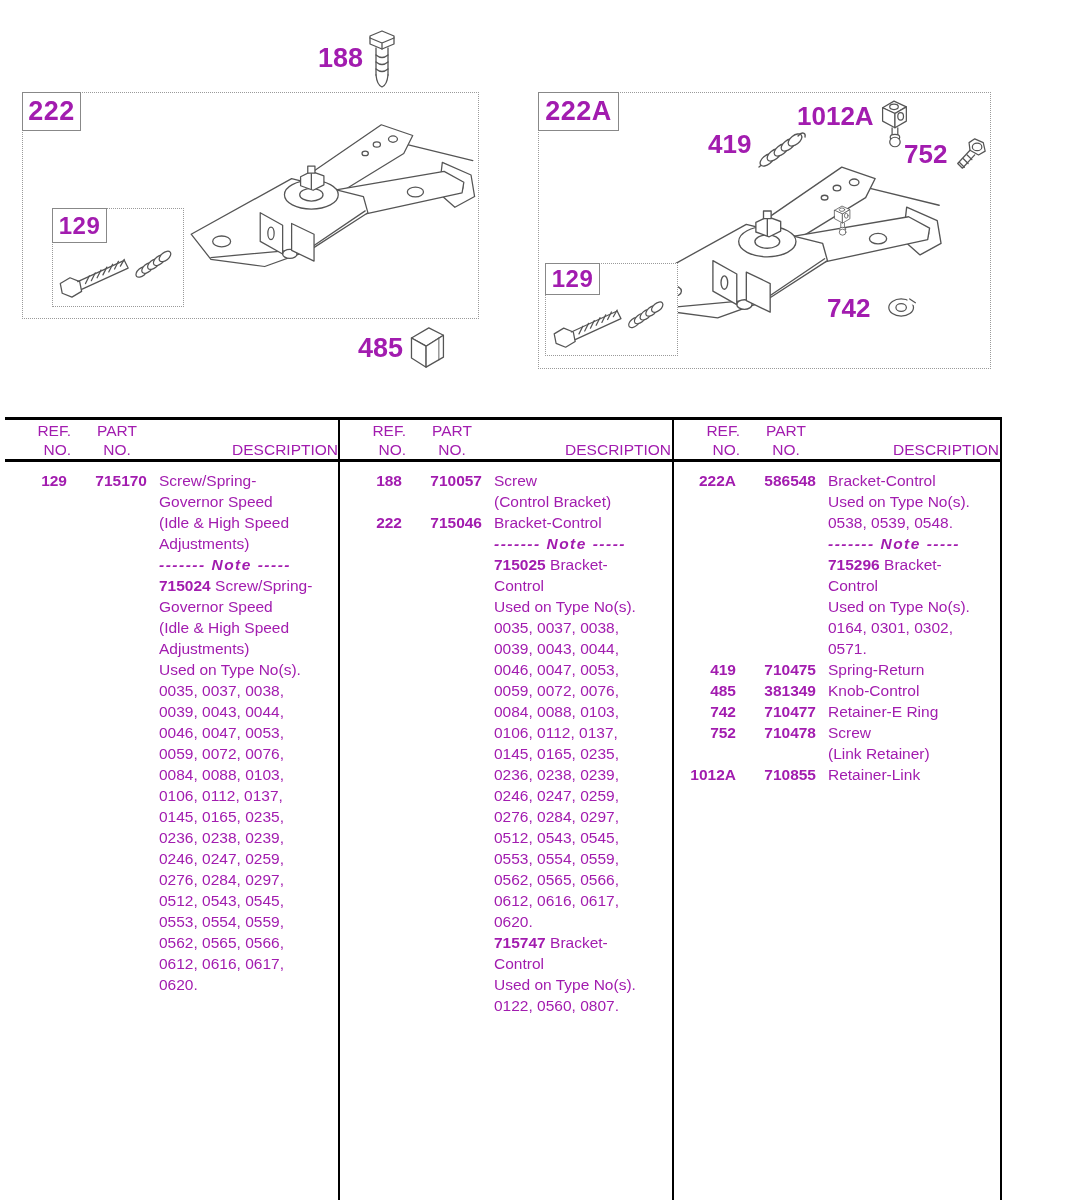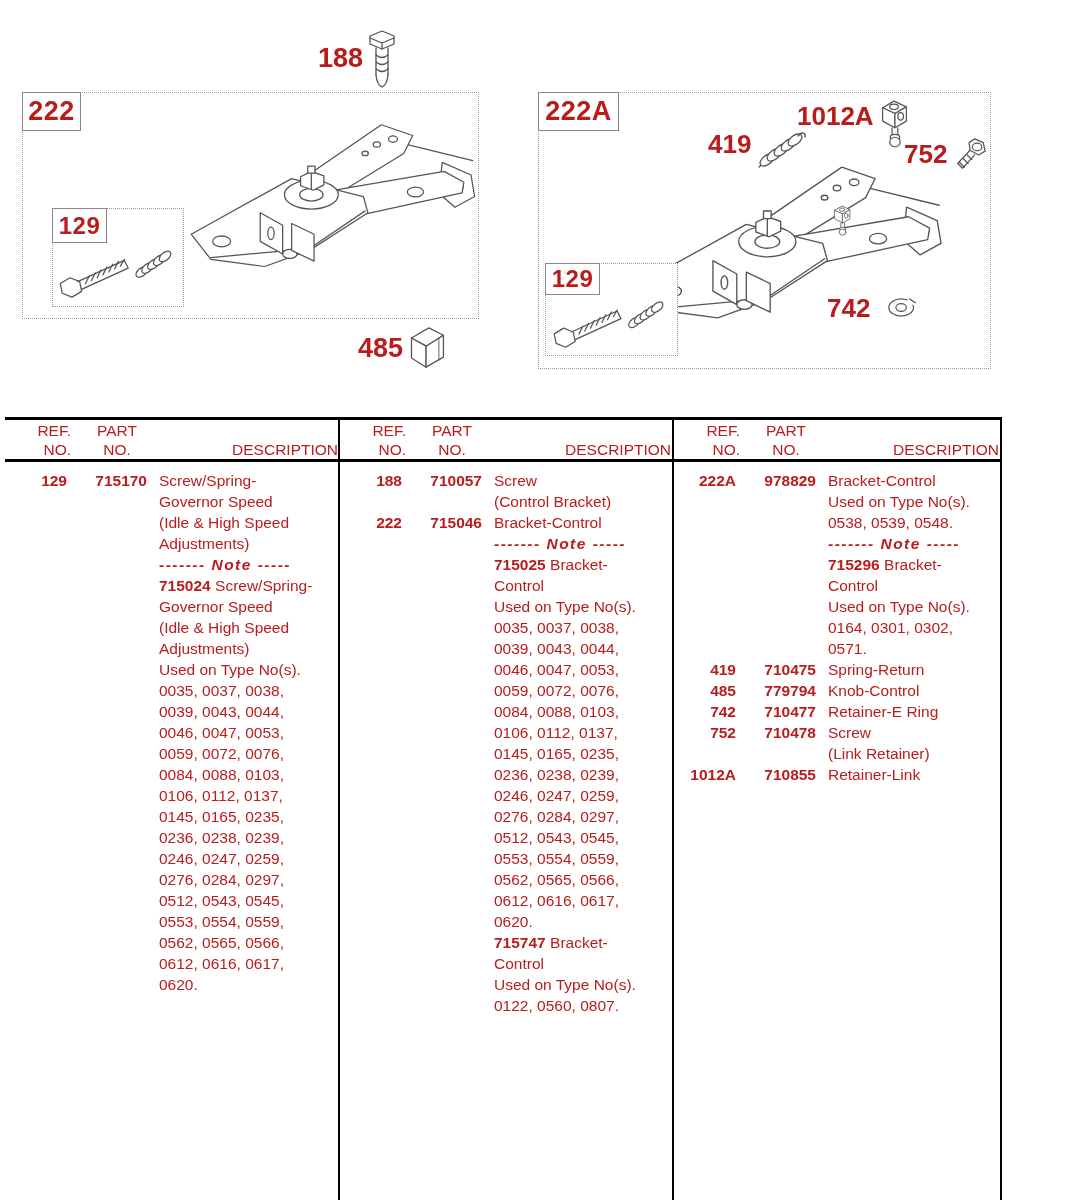--- a/index.html
+++ b/index.html
@@ -1,18 +1,18 @@
 <!DOCTYPE html>
 <html><head>
 <meta charset="utf-8">
 <style>
   html,body{margin:0;padding:0;background:#e8e8e8;}
   #page{
     position:relative;width:1073px;height:1200px;background:#ffffff;
-    font-family:"Liberation Sans","DejaVu Sans",sans-serif;color:#b91c1c;
+    font-family:"Liberation Sans","DejaVu Sans",sans-serif;color:#a21caf;
     overflow:hidden;margin:0 auto;
   }
   
   .figbox{position:absolute;border:1px dotted #9a9a9a;background:#fff;}
   .tab{
     position:absolute;left:-1px;top:-1px;background:#fff;border:1px solid #888;
     display:flex;align-items:center;justify-content:center;
     font-weight:700;letter-spacing:0.5px;
   }
   .biglabel{position:absolute;font-weight:700;font-size:27px;white-space:nowrap;}
@@ -475,21 +475,21 @@
       </div>
       <div class="tline">
         <span class="c-ref"></span>
         <span class="c-part"></span>
         <span class="c-desc">0122, 0560, 0807.</span>
       </div>
     </div>
   <div class="tcol" style="left:674px;width:325px;">
       <div class="tline">
         <span class="c-ref">222A</span>
-        <span class="c-part">978829</span>
+        <span class="c-part">586548</span>
         <span class="c-desc">Bracket-Control</span>
       </div>
       <div class="tline">
         <span class="c-ref"></span>
         <span class="c-part"></span>
         <span class="c-desc">Used on Type No(s).</span>
       </div>
       <div class="tline">
         <span class="c-ref"></span>
         <span class="c-part"></span>
@@ -525,21 +525,21 @@
         <span class="c-part"></span>
         <span class="c-desc">0571.</span>
       </div>
       <div class="tline">
         <span class="c-ref">419</span>
         <span class="c-part">710475</span>
         <span class="c-desc">Spring-Return</span>
       </div>
       <div class="tline">
         <span class="c-ref">485</span>
-        <span class="c-part">779794</span>
+        <span class="c-part">381349</span>
         <span class="c-desc">Knob-Control</span>
       </div>
       <div class="tline">
         <span class="c-ref">742</span>
         <span class="c-part">710477</span>
         <span class="c-desc">Retainer-E Ring</span>
       </div>
       <div class="tline">
         <span class="c-ref">752</span>
         <span class="c-part">710478</span>

